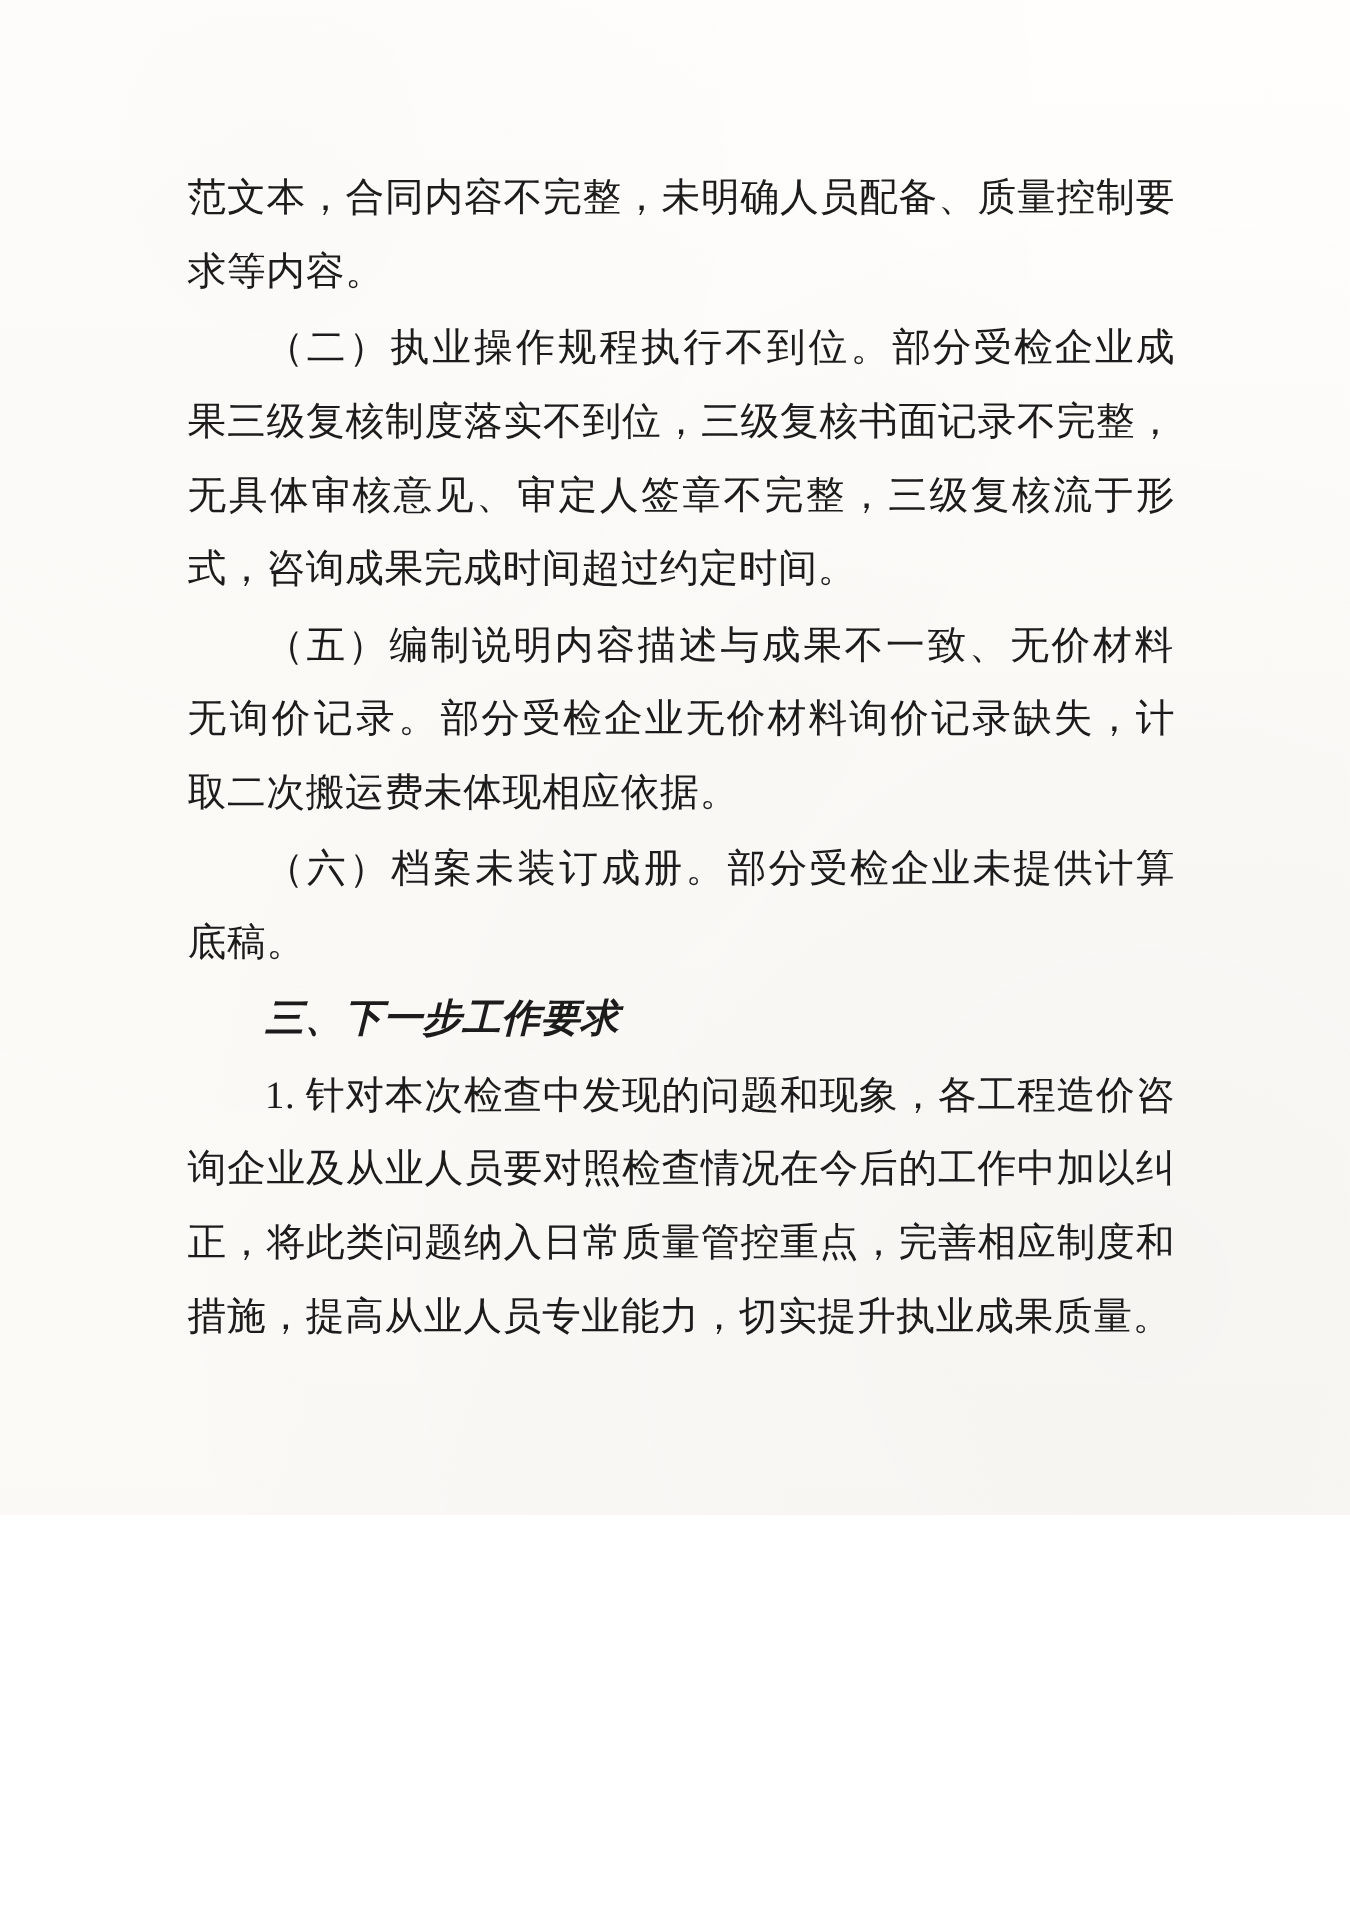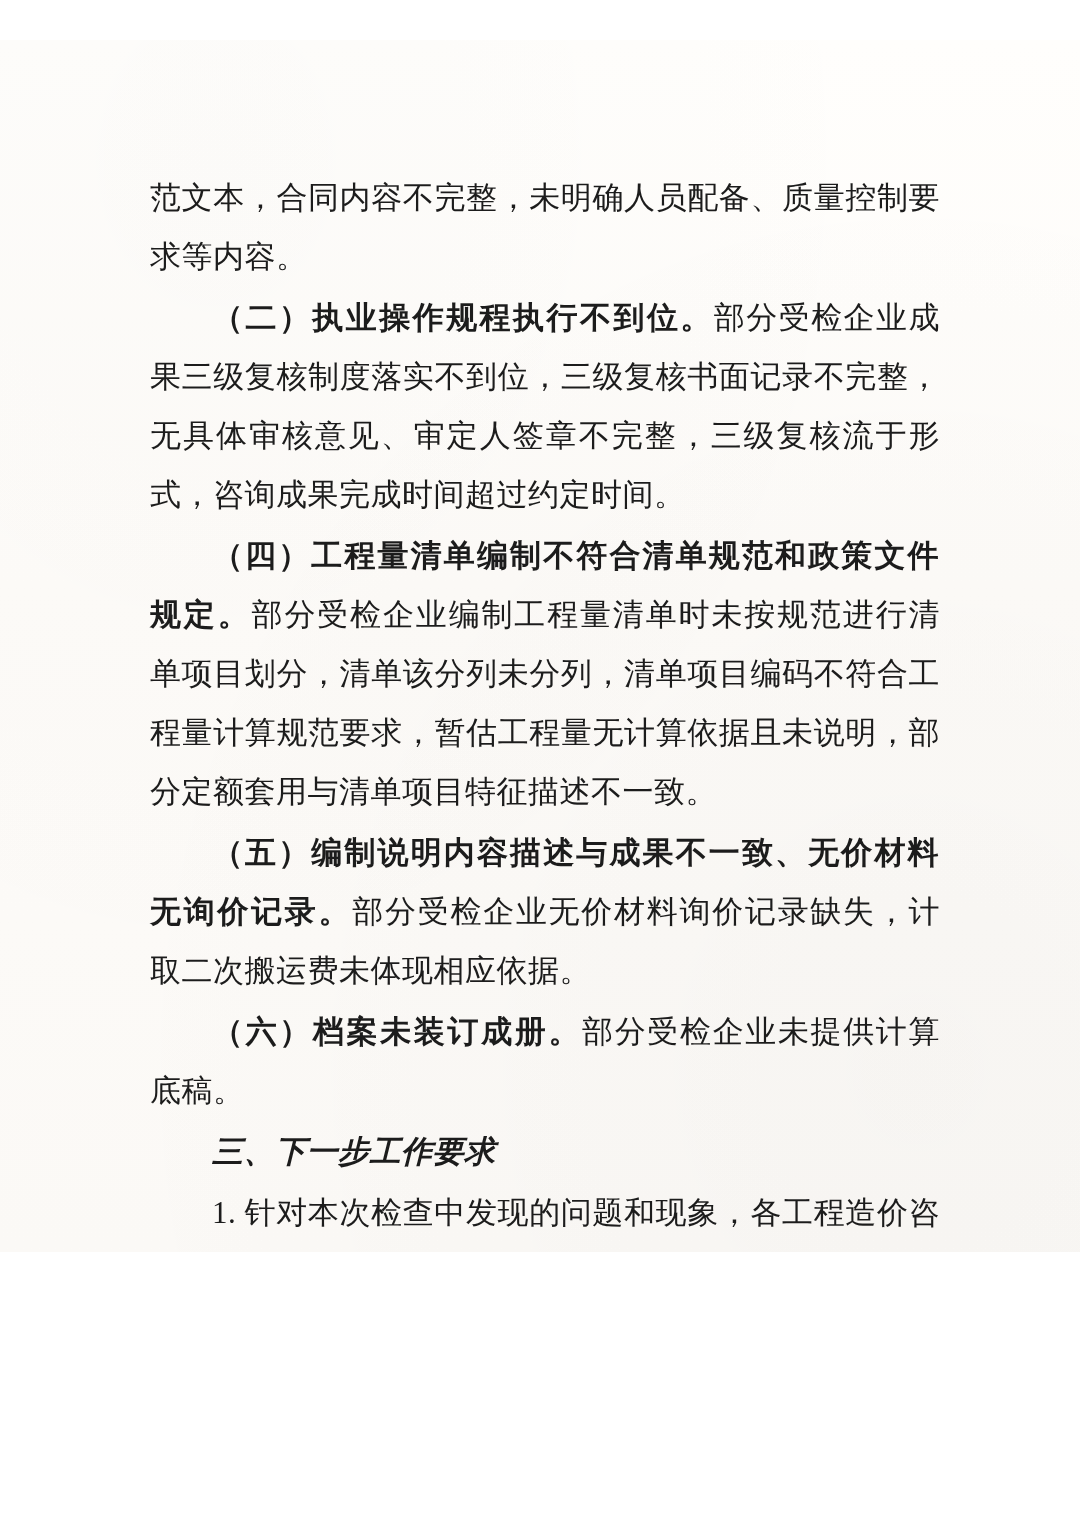--- a/index.html
+++ b/index.html
@@ -7,21 +7,20 @@
     padding: 0;
     background: #ffffff;
   }
   #page {
     position: relative;
     width: 1080px;
     height: 1212px;
     background: #a3a3a3;
     overflow: hidden;
     font-family: "Liberation Serif", "DejaVu Serif", serif;
-    margin-top: 40px;
   }
   
   #page::before {
     content: "";
     position: absolute;
     inset: 0;
     background:
       radial-gradient(ellipse at 20% 10%, rgba(0,0,0,0.012), rgba(0,0,0,0) 60%),
       radial-gradient(ellipse at 85% 85%, rgba(0,0,0,0.018), rgba(0,0,0,0) 65%),
       linear-gradient(180deg, #fffefc 0%, #fdfbf8 45%, #fbf9f6 100%);
@@ -39,21 +38,21 @@
     line-height: 59px;
     color: #1c1c1c;
     text-align: justify;
     text-justify: inter-ideograph;
     letter-spacing: 0.5px;
   }
   p.indent {
     text-indent: 62px;
   }
   .lead {
-    font-weight: bold;
+    font-weight: normal;
     letter-spacing: 1.5px;
   }
   .heading {
     font-weight: bold;
     letter-spacing: 2px;
     font-style: italic;
   }
   .page-number {
     position: absolute;
     left: 152px;
@@ -73,23 +72,20 @@
 
     <p class="para">
       <span>范文本，合同内容不完整，未明确人员配备、质量控制要求等内容。</span>
     </p>
 
     <p class="para indent">
       <span class="lead">（二）执业操作规程执行不到位。</span><span>部分受检企业成果三级复核制度落实不到位，三级复核书面记录不完整，无具体审核意见、审定人签章不完整，三级复核流于形式，咨询成果完成时间超过约定时间。</span>
     </p>
 
 
-    <p class="para indent">
-      <span class="lead">（四）工程量清单编制不符合清单规范和政策文件规定。</span><span>部分受检企业编制工程量清单时未按规范进行清单项目划分，清单该分列未分列，清单项目编码不符合工程量计算规范要求，暂估工程量无计算依据且未说明，部分定额套用与清单项目特征描述不一致。</span>
-    </p>
 
     <p class="para indent">
       <span class="lead">（五）编制说明内容描述与成果不一致、无价材料无询价记录。</span><span>部分受检企业无价材料询价记录缺失，计取二次搬运费未体现相应依据。</span>
     </p>
 
     <p class="para indent">
       <span class="lead">（六）档案未装订成册。</span><span>部分受检企业未提供计算底稿。</span>
     </p>
 
     <p class="para indent heading">三、下一步工作要求</p>

